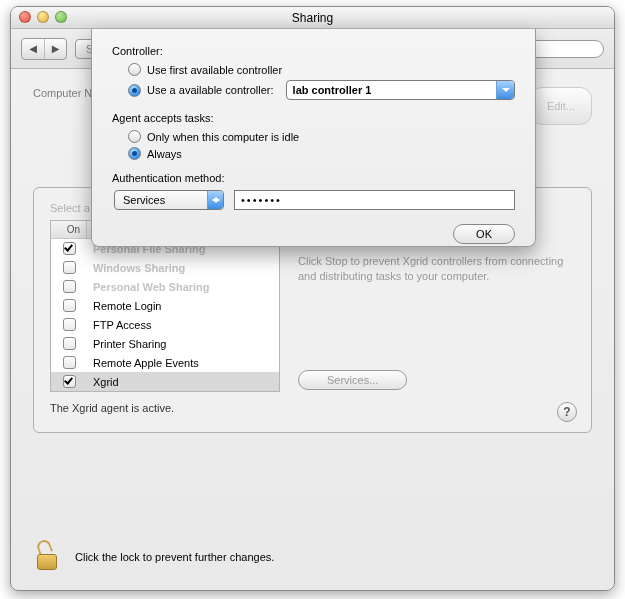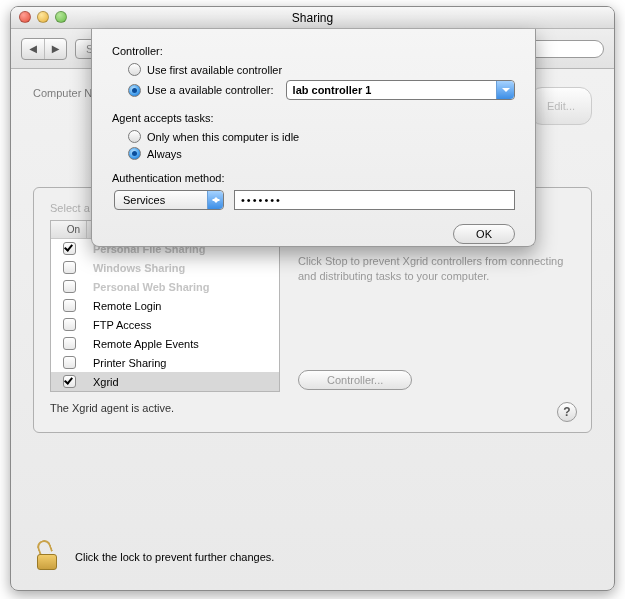--- a/index.html
+++ b/index.html
@@ -393,40 +393,40 @@
               <div class="service-row">
                 <div class="cell-on"><span class="aqua-check"></span></div>
                 <div class="cell-svc">Remote Login</div>
               </div>
               <div class="service-row">
                 <div class="cell-on"><span class="aqua-check"></span></div>
                 <div class="cell-svc">FTP Access</div>
               </div>
               <div class="service-row">
                 <div class="cell-on"><span class="aqua-check"></span></div>
+                <div class="cell-svc">Printer Sharing</div>
+              </div>
+              <div class="service-row">
+                <div class="cell-on"><span class="aqua-check"></span></div>
                 <div class="cell-svc">Remote Apple Events</div>
-              </div>
-              <div class="service-row">
-                <div class="cell-on"><span class="aqua-check"></span></div>
-                <div class="cell-svc">Printer Sharing</div>
               </div>
               <div class="service-row selected">
                 <div class="cell-on"><span class="aqua-check checked"></span></div>
                 <div class="cell-svc">Xgrid</div>
               </div>
             </div>
         </div>
 
         <div class="right-col">
           <div style="text-align:left;margin-left:10px;">
             <span class="stopbtn">Stop</span>
           </div>
           <div class="status-para" style="margin-top:12px;">Click Stop to prevent Xgrid controllers from connecting and distributing tasks to your computer.</div>
           <div style="margin-top:90px;">
-            <span class="cfgbtn">Controller...</span>
+            <span class="cfgbtn">Services...</span>
           </div>
         </div>
       </div>
 
       <div class="status-text">The Xgrid agent is active.</div>
 
       <div class="helpbtn">?</div>
     </div>
   </div>
 

